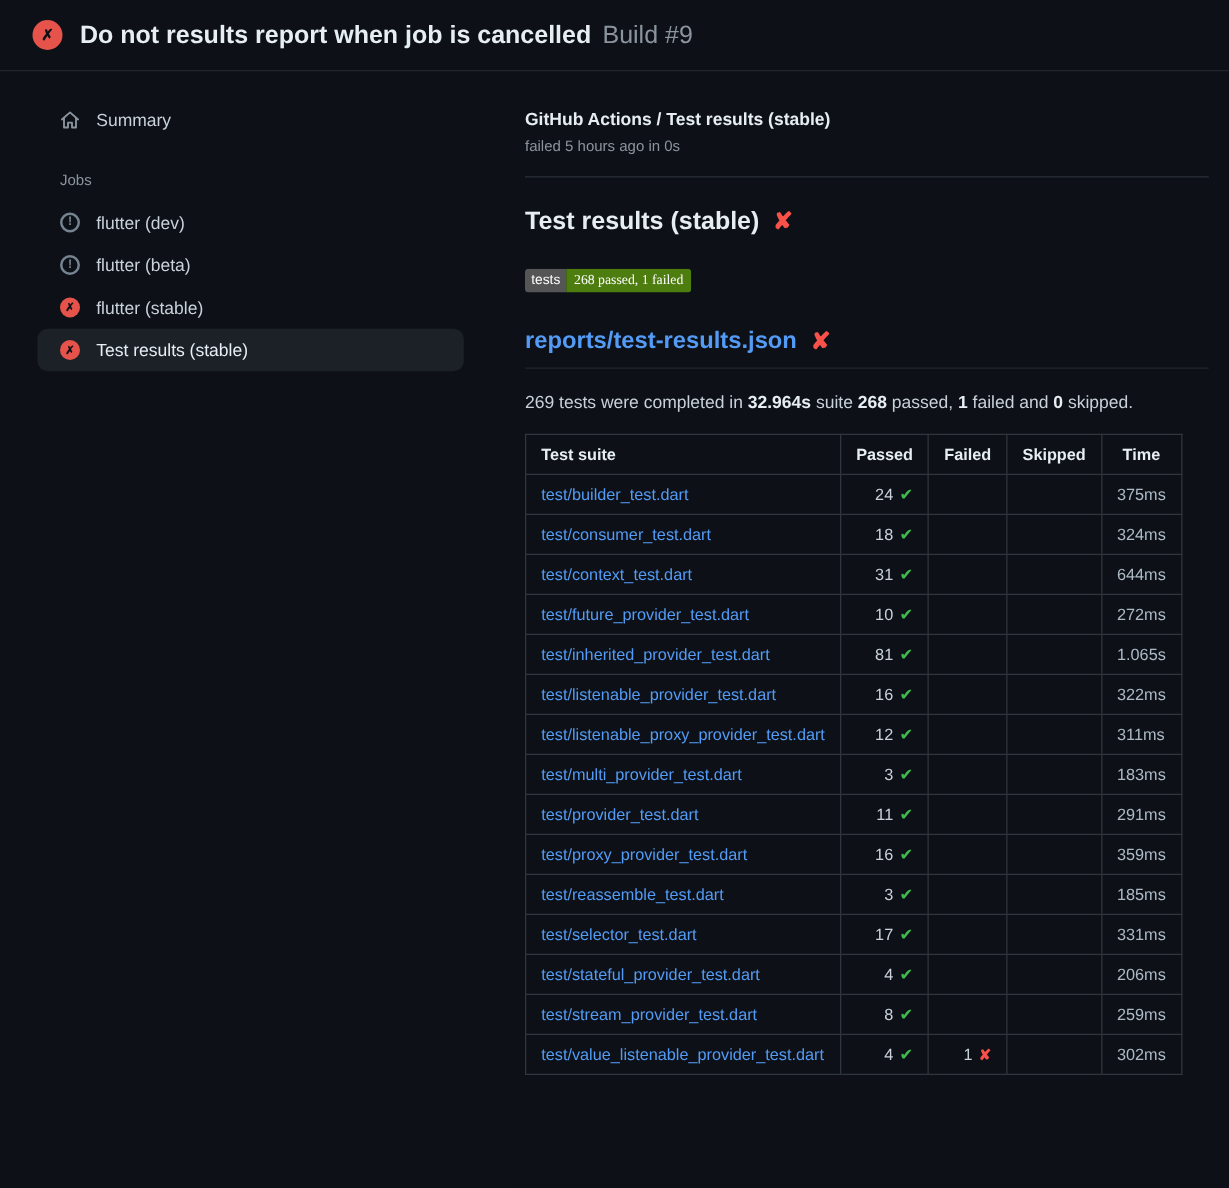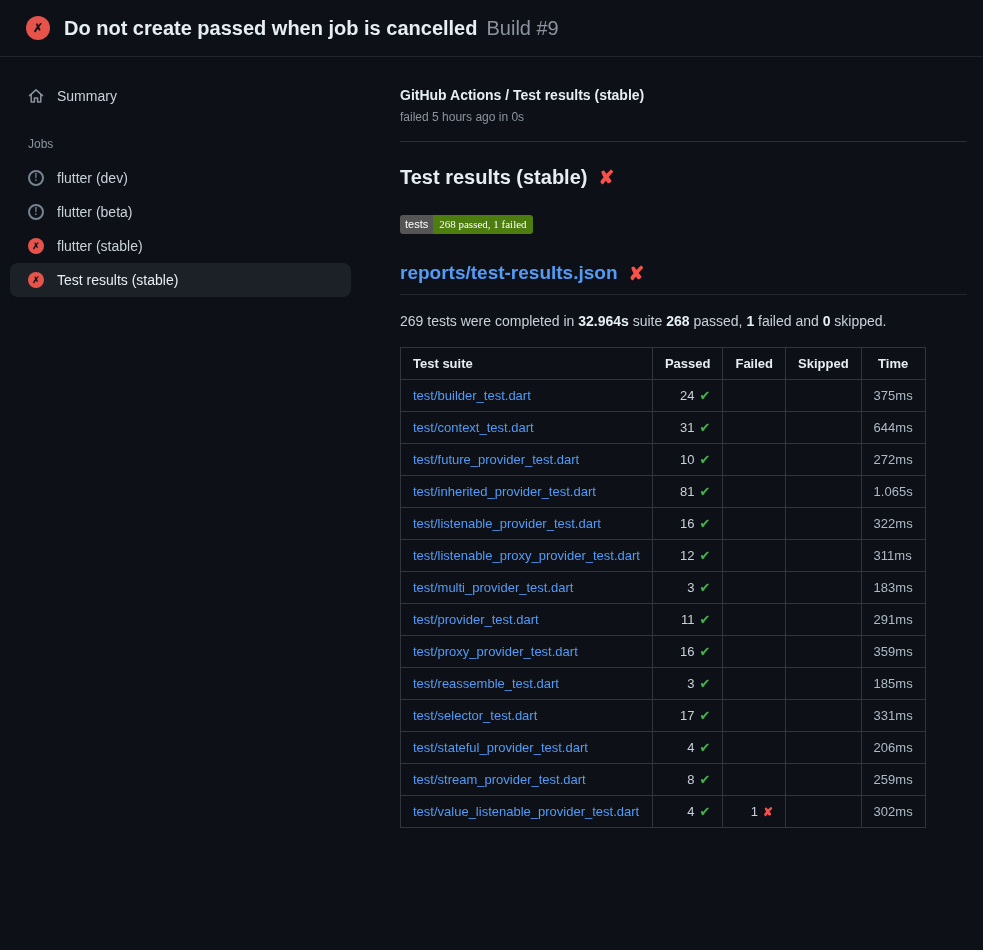--- a/index.html
+++ b/index.html
@@ -28,21 +28,21 @@
   .status-circle.lg { width: 24px; height: 24px; font-size: 12px; }
   .status-circle.sm { width: 16px; height: 16px; font-size: 9px; }
   .status-circle.neutral {
     background: transparent; border: 2px solid #768390; color: #768390;
     width: 16px; height: 16px; font-size: 10px;
   }
   .page-title { font-size: 20px; font-weight: 700; color: #e6edf3; margin: 0; white-space: nowrap; }
   .build-number { color: #8b949e; font-weight: 400; margin-left: 9px; }
 
   
-  .layout { display: flex; align-items: flex-start; }
+  .layout { display: flex; align-items: flex-start; margin-left: 20px; }
   .sidebar { width: 360px; flex-shrink: 0; padding: 22px 0 0 10px; }
   .side-item {
     display: flex; align-items: center; gap: 13px;
     width: 341px; padding: 9px 18px; border-radius: 8px;
     font-size: 14px; color: #c9d1d9; cursor: pointer;
   }
   .side-item.selected { background: #1c2128; color: #e6edf3; }
   .jobs-heading { color: #8b949e; font-size: 12px; margin: 24px 0 10px 18px; }
   .home-icon { color: #8b949e; display: inline-flex; }
   .home-icon svg { display: block; }
@@ -91,21 +91,21 @@
   .check { color: #3fb950; margin-left: 5px; font-size: 13px; }
   .fail-x { color: #f85149; margin-left: 5px; font-size: 12px; font-weight: 700; }
 </style>
 </head>
 <body>
 
 <header class="page-header">
   <span class="status-circle lg">
       <span>✗</span>
     </span>
-  <h1 class="page-title"><span>Do not create passed when job is cancelled</span><span class="build-number">Build #9</span></h1>
+  <h1 class="page-title"><span>Do not results report when job is cancelled</span><span class="build-number">Build #9</span></h1>
 </header>
 
 <div class="layout">
   <aside class="sidebar">
     <div class="side-item">
       <span class="home-icon">
         <svg width="16" height="16" viewBox="0 0 16 16" fill="none" stroke="currentColor" stroke-width="1.5" stroke-linejoin="round" stroke-linecap="round">
           <path d="M1.5 7.6 L8 1.9 L14.5 7.6"></path>
           <path d="M3.2 6.4 V14 H6.4 V10.1 H9.6 V14 H12.8 V6.4"></path>
         </svg>
@@ -169,20 +169,27 @@
       </thead>
       <tbody>
           <tr>
             <td class="suite"><a href="#">test/builder_test.dart</a></td>
             <td class="num"><span>24</span><span class="check">✔</span></td>
             <td class="num"></td>
             <td class="num"></td>
             <td class="time">375ms</td>
           </tr>
           <tr>
+            <td class="suite"><a href="#">test/consumer_test.dart</a></td>
+            <td class="num"><span>18</span><span class="check">✔</span></td>
+            <td class="num"></td>
+            <td class="num"></td>
+            <td class="time">324ms</td>
+          </tr>
+          <tr>
             <td class="suite"><a href="#">test/context_test.dart</a></td>
             <td class="num"><span>31</span><span class="check">✔</span></td>
             <td class="num"></td>
             <td class="num"></td>
             <td class="time">644ms</td>
           </tr>
           <tr>
             <td class="suite"><a href="#">test/future_provider_test.dart</a></td>
             <td class="num"><span>10</span><span class="check">✔</span></td>
             <td class="num"></td>

